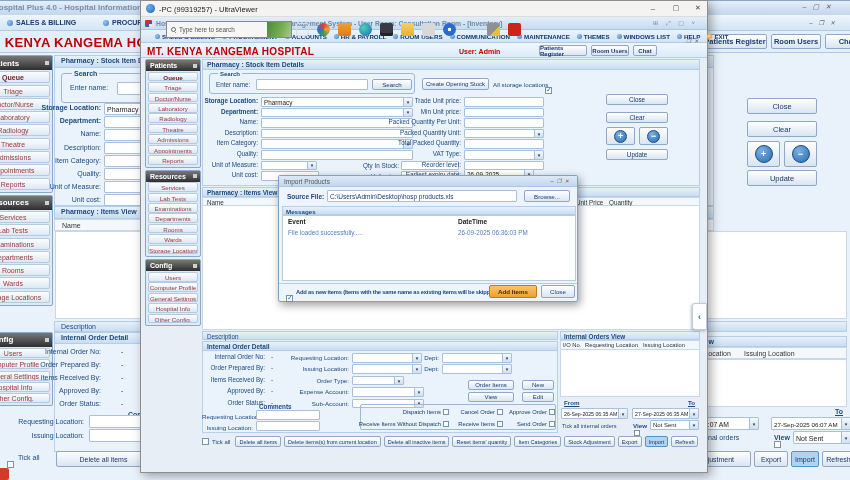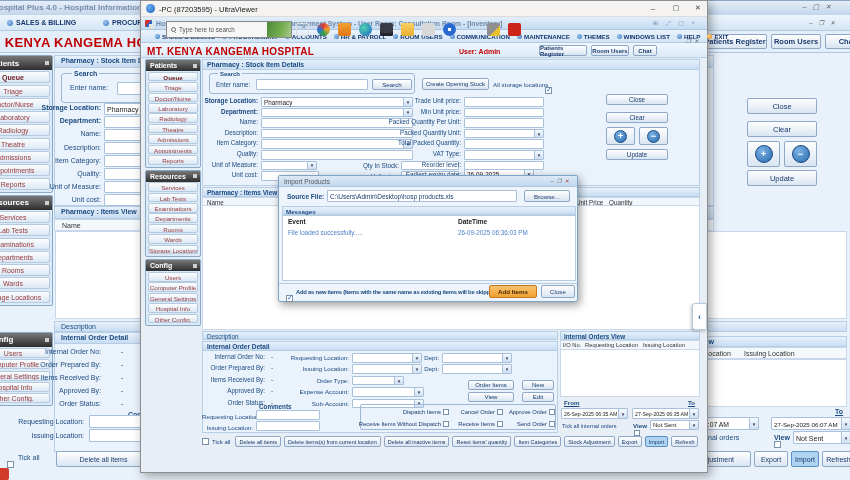--- a/index.html
+++ b/index.html
@@ -267,21 +267,21 @@
     <span class="abs btn" style="left:783px;top:450px;width:34px;height:16px;font-size:7px;">Export</span>
     <span class="abs btn" style="left:820px;top:450px;width:28px;height:16px;font-size:7px;background:var(--import-hl);border-color:#5a90c8;">Import</span>
     <span class="abs btn" style="left:851px;top:450px;width:33px;height:16px;font-size:7px;">Refresh</span>
   </div>
 
   <div class="abs" style="left:-3px;top:468px;width:12px;height:12px;background:#d23b2a;border-radius:2px;z-index:6;"></div>
 
   <div id="fg-win" class="abs">
     <div class="abs uv-title">
       <i class="abs" style="left:5px;top:3px;width:9px;height:9px;border-radius:50%;background:radial-gradient(circle at 35% 35%,#6ab0f0,#1a60c0);"></i>
-      <span class="abs nowrap" style="left:18px;top:4px;font-size:7.5px;color:#222;">-PC (87203595) - UltraViewer</span>
+      <span class="abs nowrap" style="left:18px;top:4px;font-size:7.5px;color:#222;">-PC (99319257) - UltraViewer</span>
       <span class="abs" style="left:505px;top:3px;width:14px;height:10px;text-align:center;font-size:8px;color:#444;">–</span>
       <span class="abs" style="left:528px;top:3px;width:14px;height:10px;text-align:center;font-size:7px;color:#444;">▢</span>
       <span class="abs" style="left:550px;top:3px;width:14px;height:10px;text-align:center;font-size:7px;color:#444;">✕</span>
     </div>
     <div class="abs fg-apptitle">
       <i class="abs" style="left:4px;top:3px;width:7px;height:7px;background:linear-gradient(135deg,#d03030 50%,#3060c0 50%);border-radius:1px;"></i>
       <span class="abs nowrap" style="left:15px;top:3px;font-size:6.8px;color:#6e88aa;font-weight:bold;">Hospital Plus 4.0 - Hospital Information Management System - User Room: Consultation Room - [Inventory]</span>
       <span class="abs" style="left:512px;top:2px;font-size:6px;color:#6888a8;letter-spacing:3px;">⊞ ⤢ ▢ ˅</span>
 
     </div>

